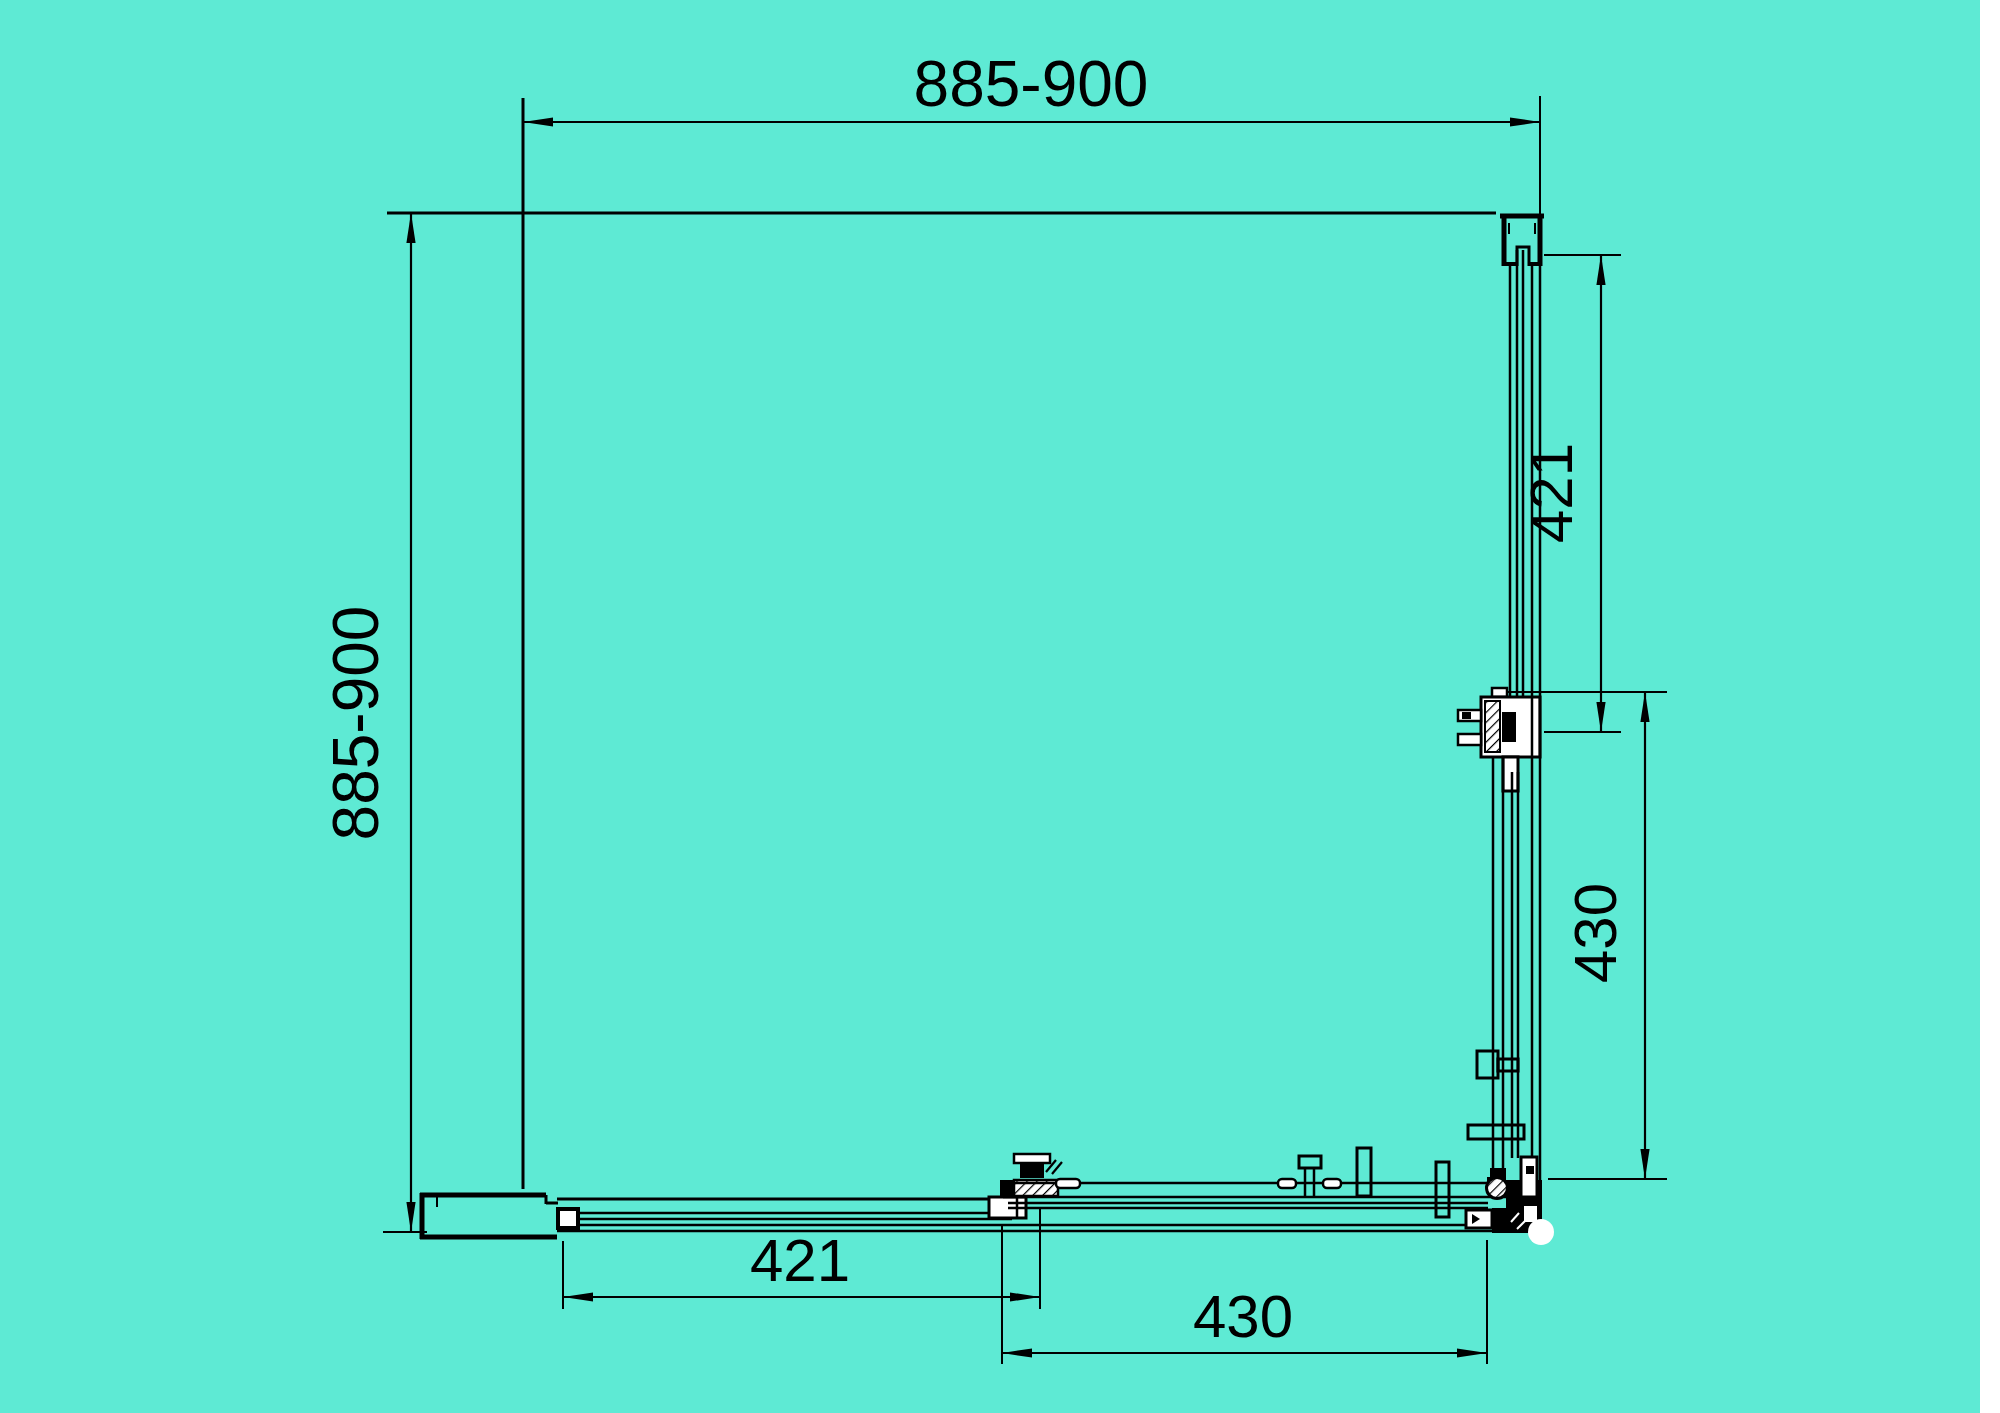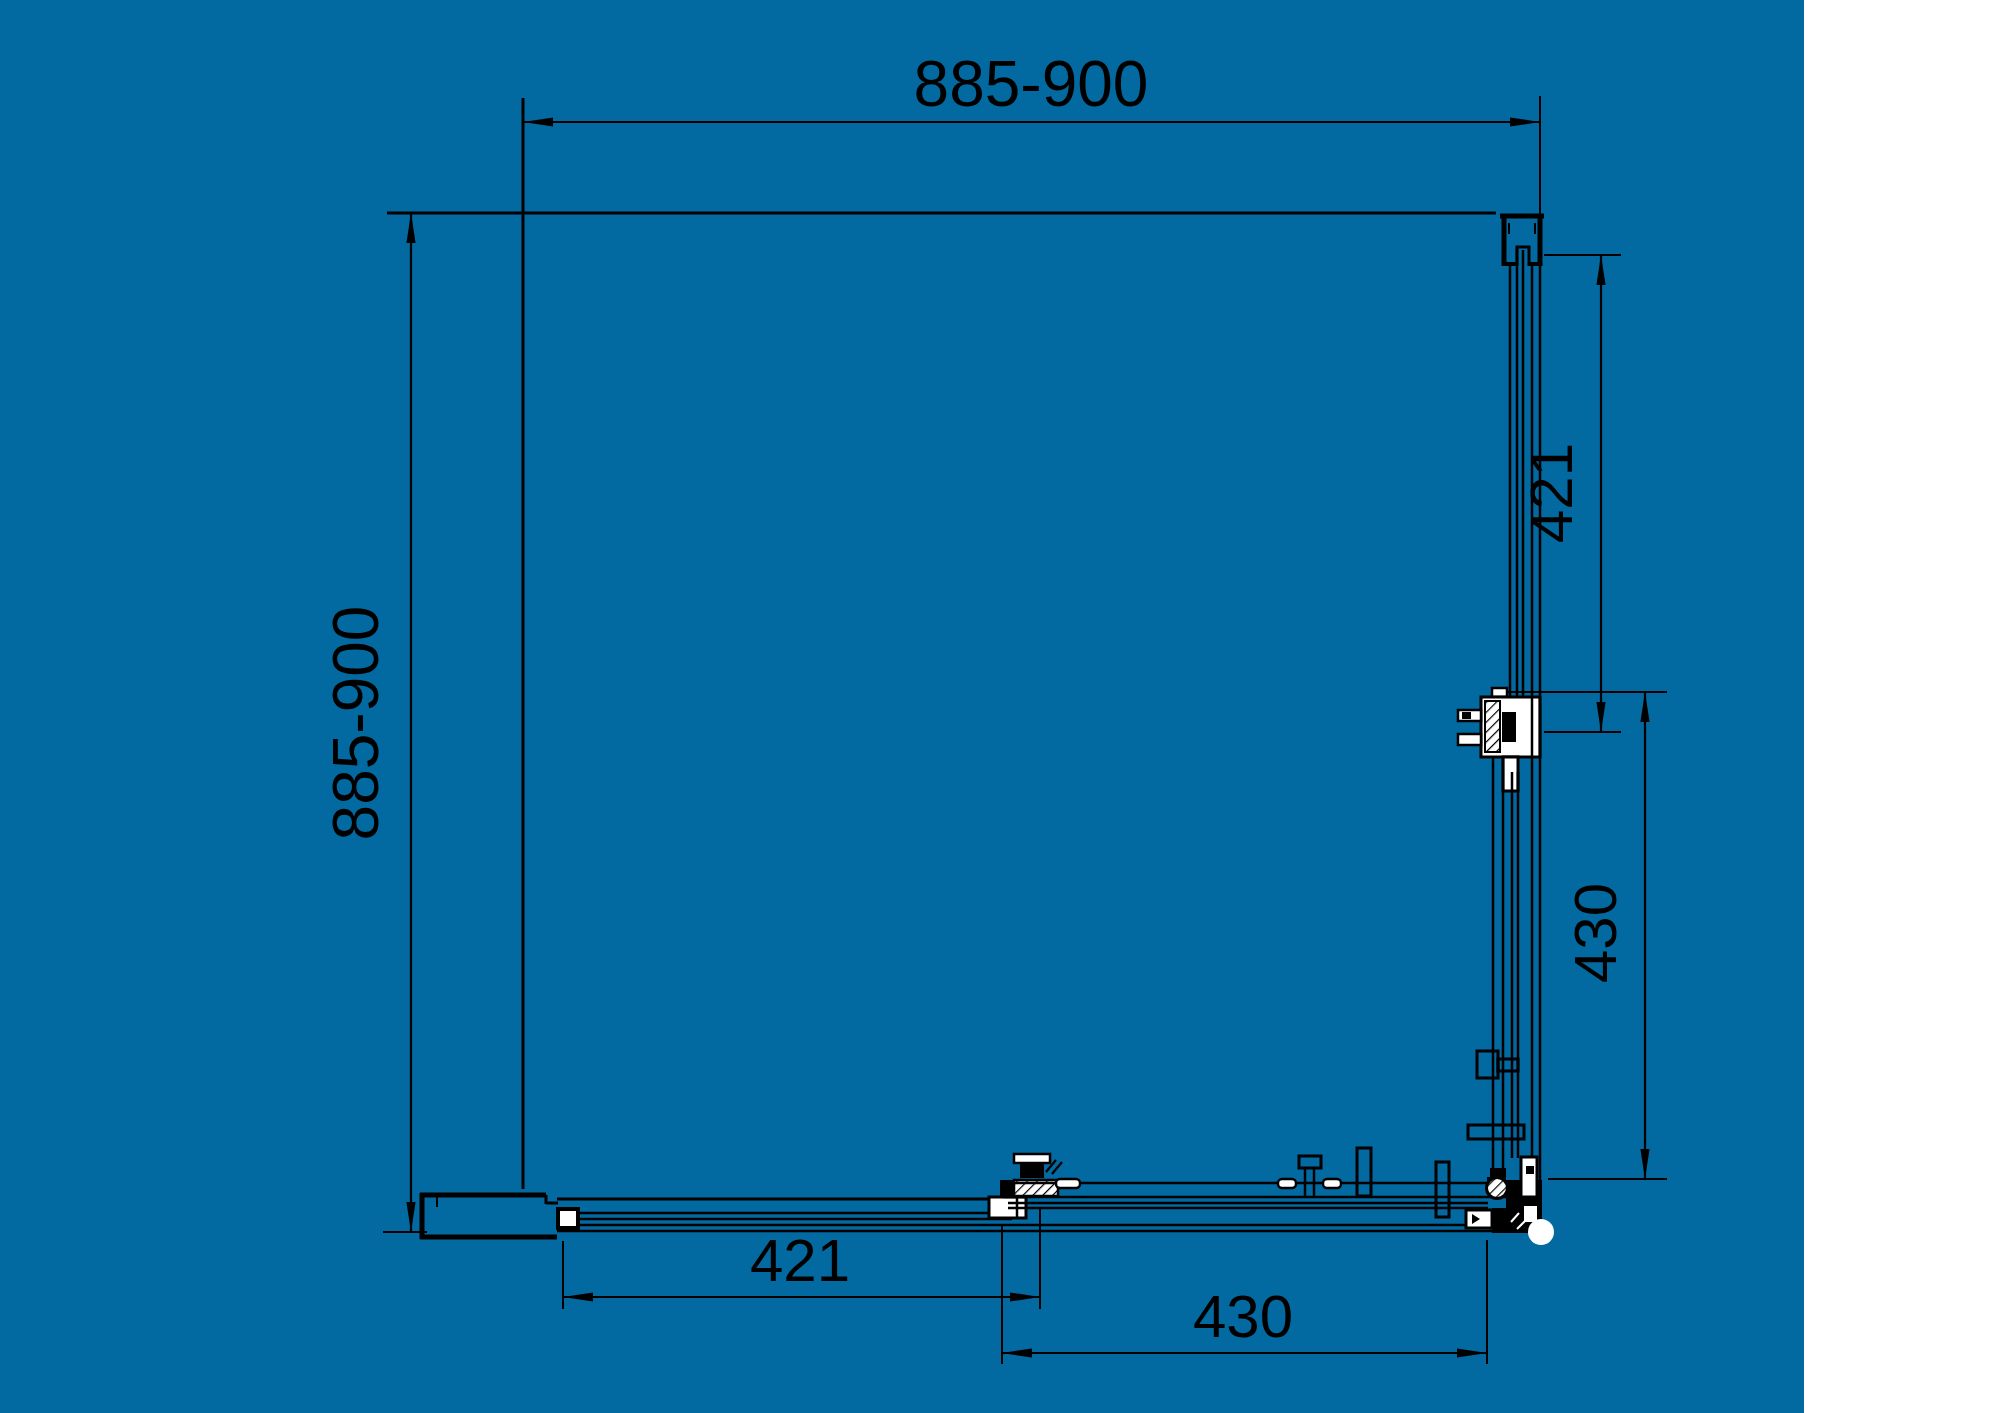--- a/index.html
+++ b/index.html
@@ -1,16 +1,16 @@
 <!DOCTYPE html>
 <html><head>
 <meta charset="utf-8">
 <style>
   html,body{margin:0;padding:0;background:#ffffff;}
-  .canvas{width:1804px;height:1413px;position:relative;background:#0369a1;overflow:hidden;}
+  .canvas{width:1980px;height:1413px;position:relative;background:#5eead4;overflow:hidden;}
   svg{display:block;}
   text{font-family:"Liberation Sans","DejaVu Sans",sans-serif;fill:#000;}
   .dimtext{font-size:64px;}
   .dimtext-sm{font-size:60px;}
 </style>
 </head>
 <body>
 
 <div class="canvas">
 <svg width="2000" height="1413" viewBox="0 0 2000 1413" xmlns="http://www.w3.org/2000/svg">

